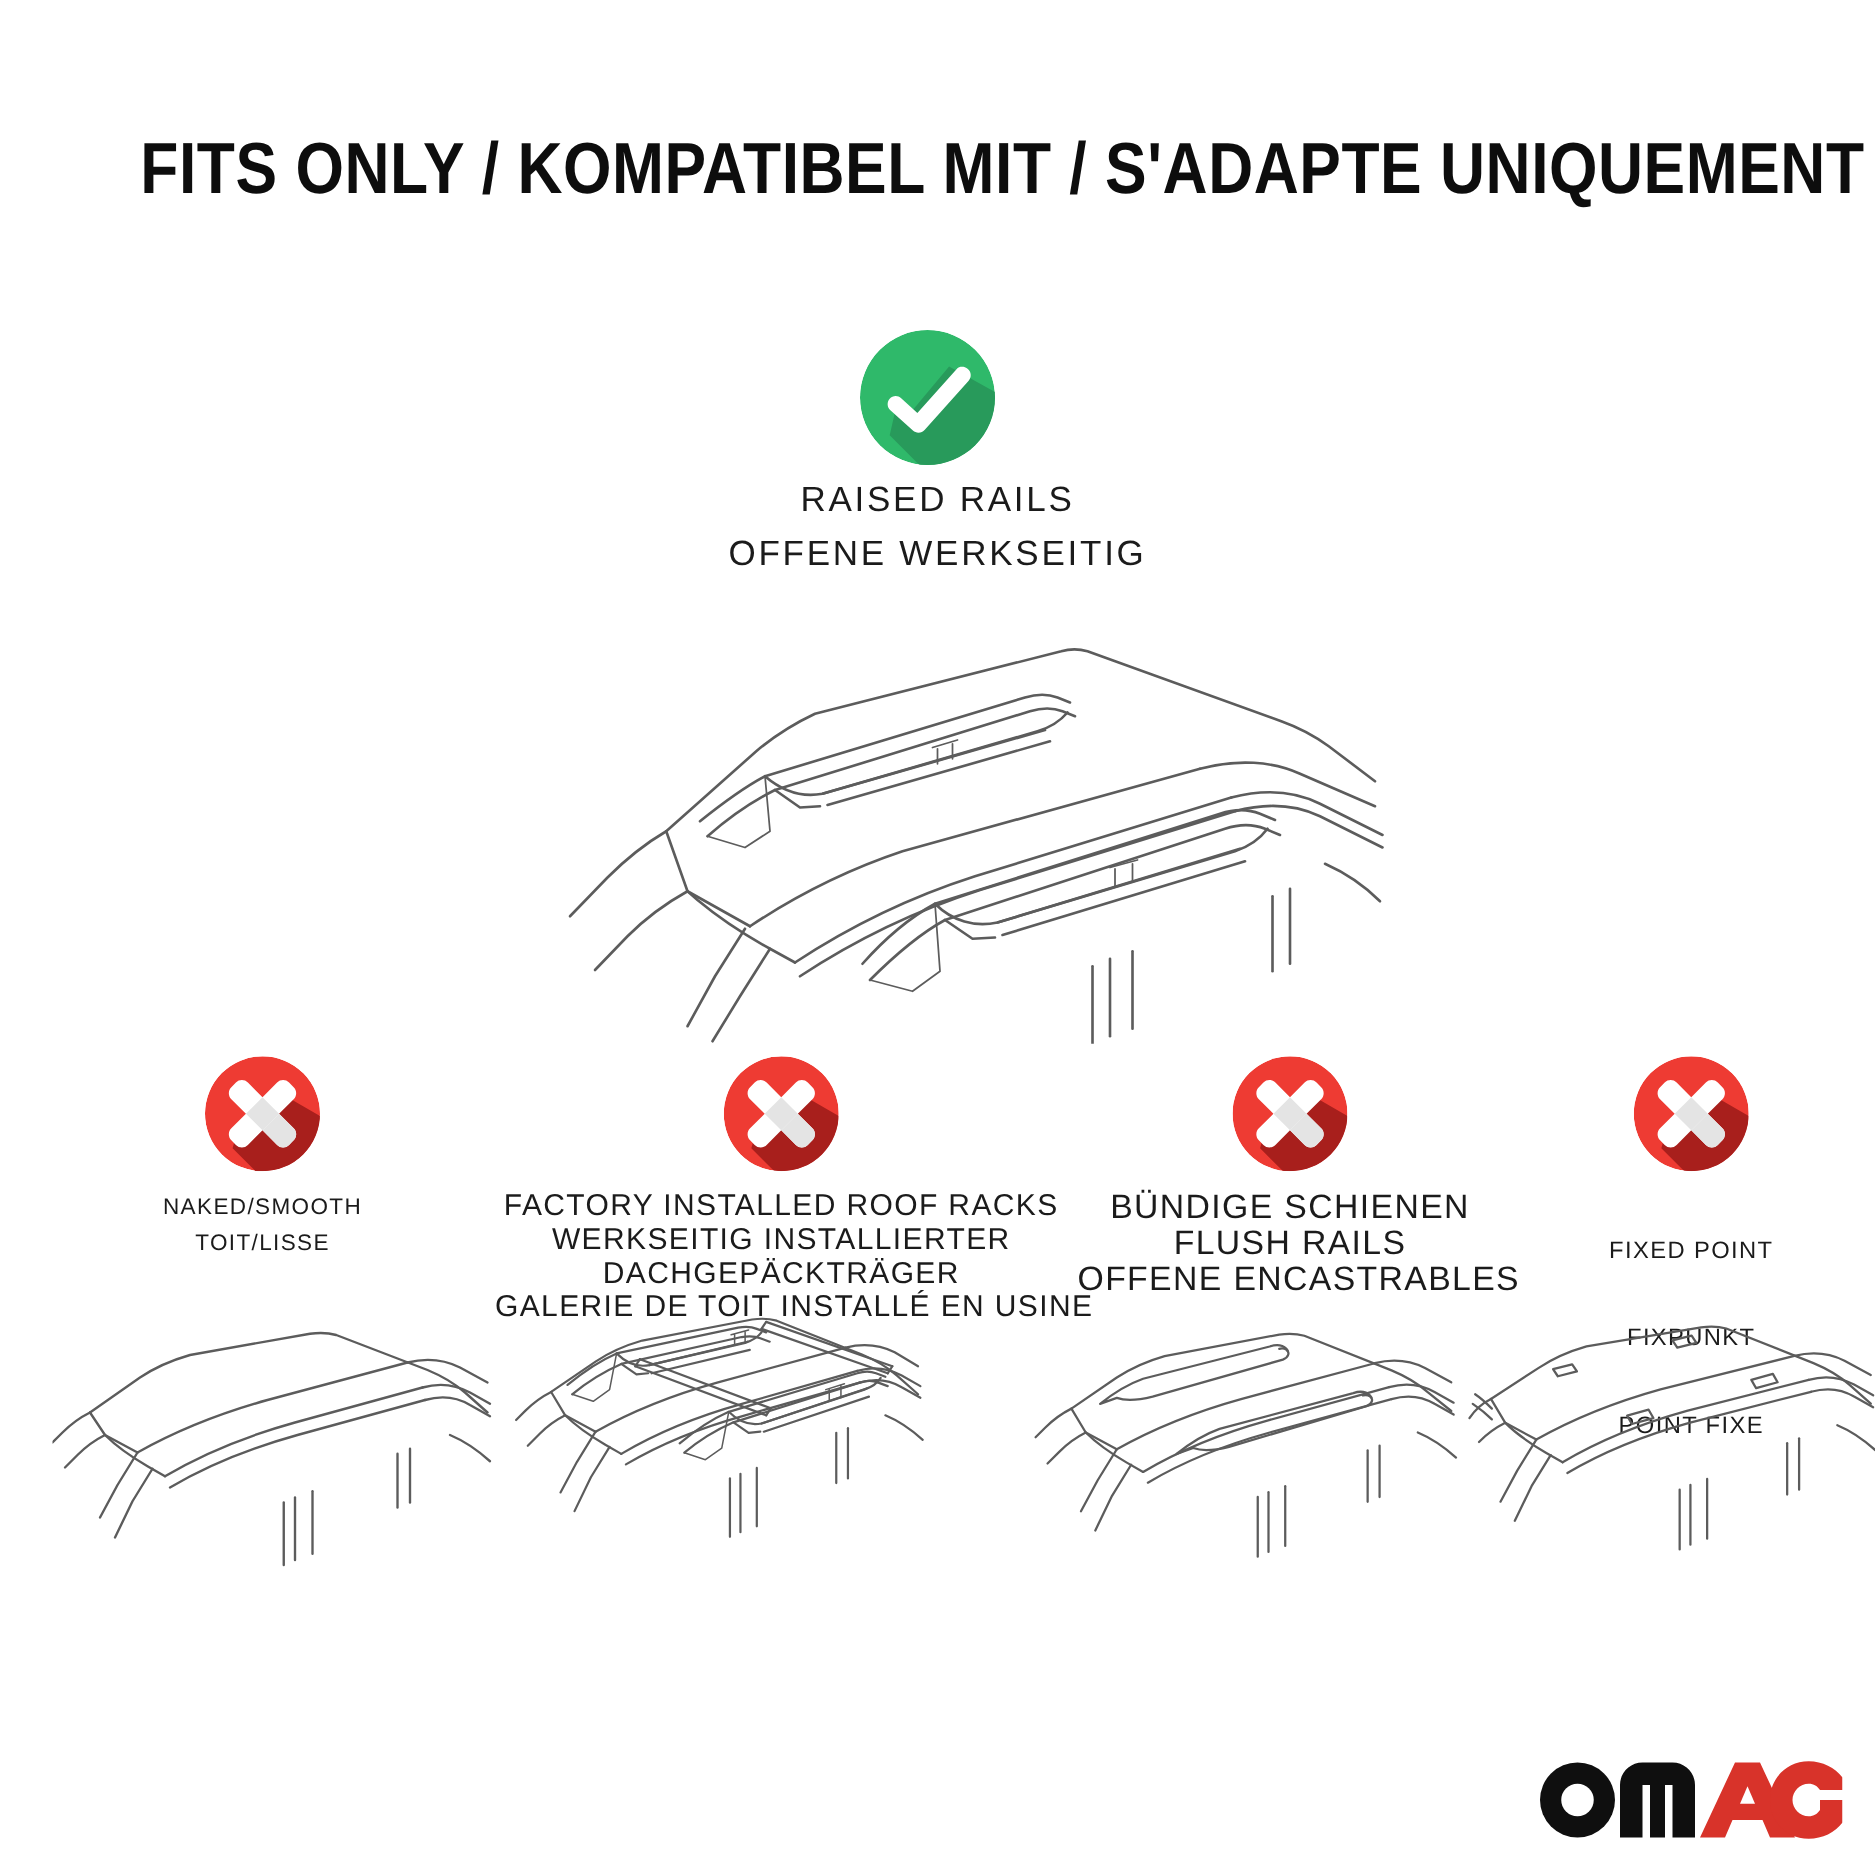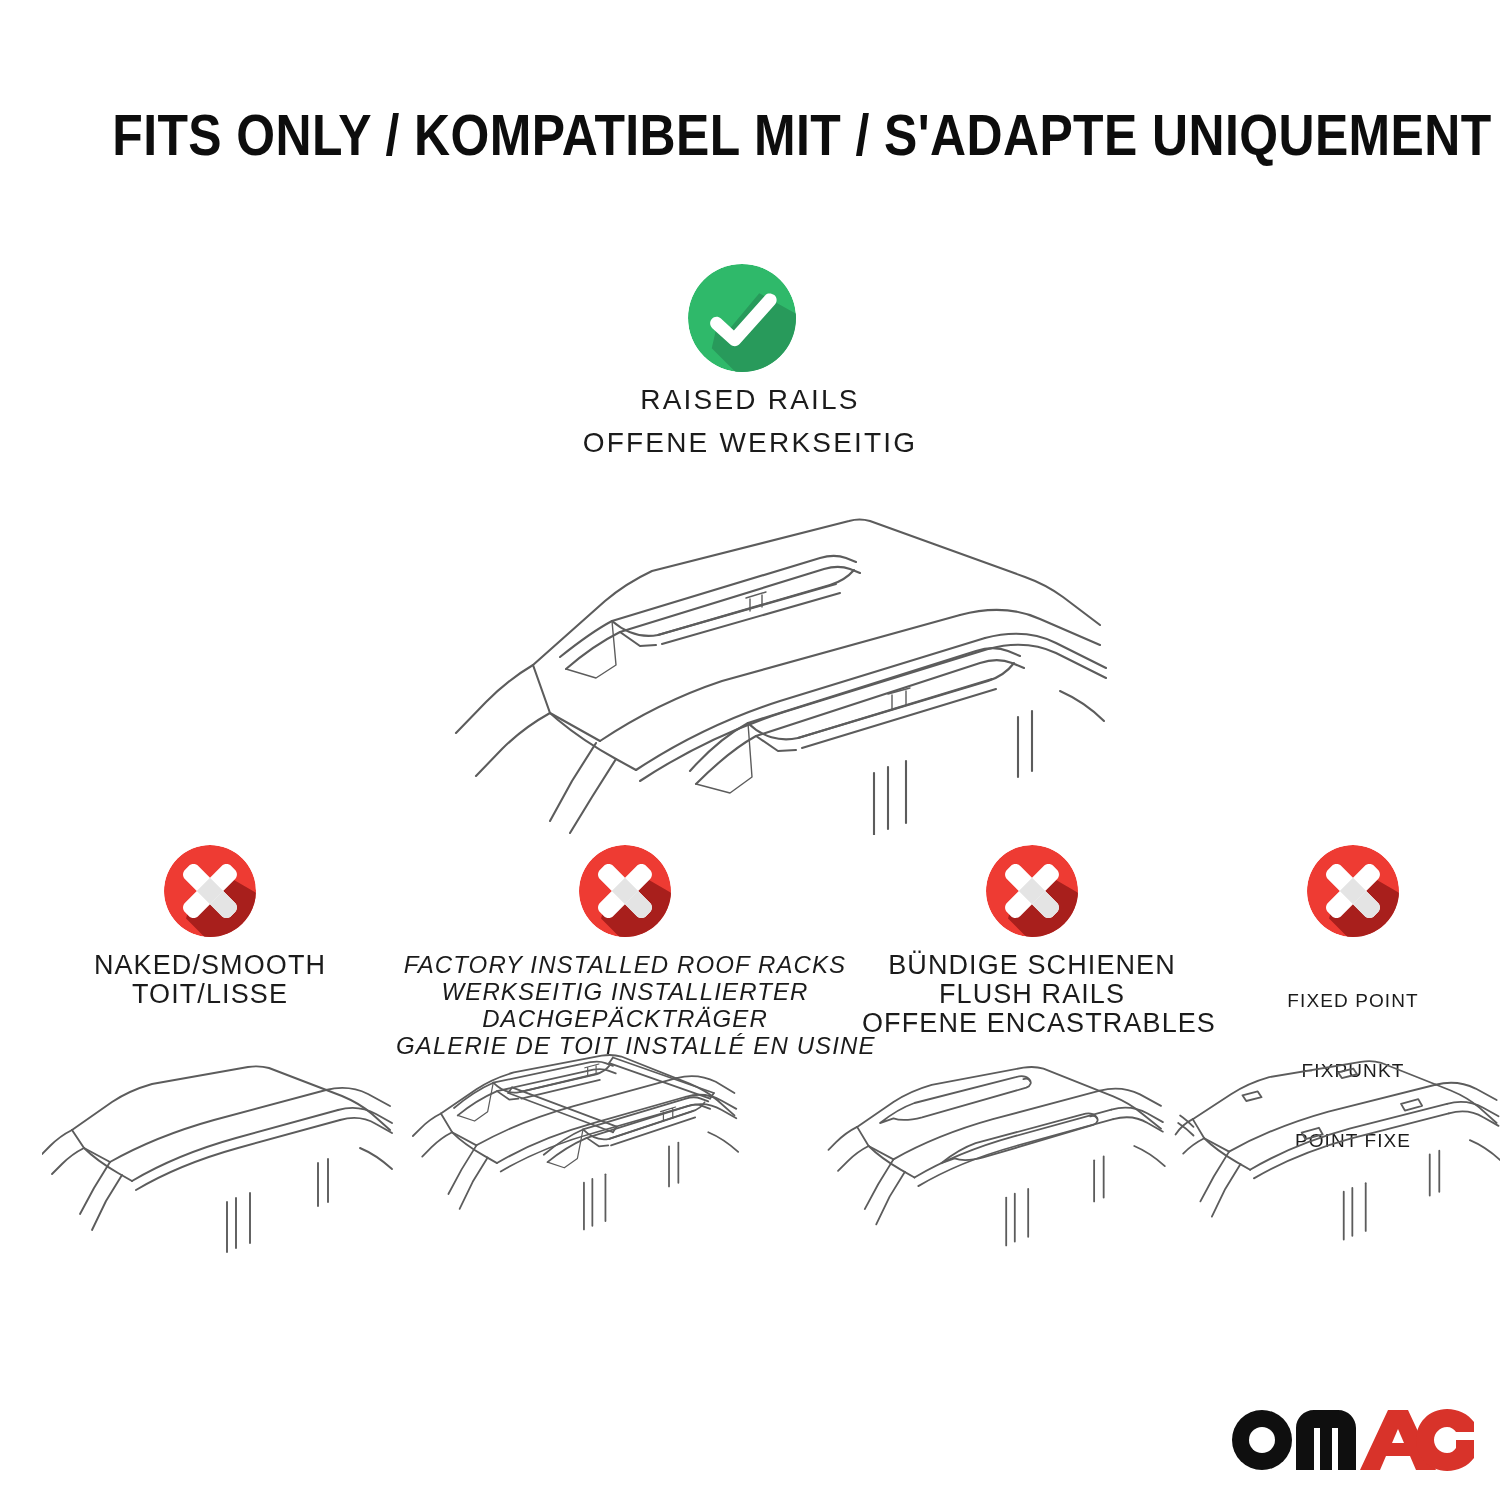--- a/index.html
+++ b/index.html
@@ -103,25 +103,25 @@
   }
   .col .labels .line {
     font-family: "Liberation Sans", sans-serif;
     font-weight: 300;
     line-height: 29px;
     letter-spacing: 1.1px;
     color: #1b1b1b;
     white-space: nowrap;
   }
   .col-naked      { left: 40px;   width: 340px; }
-  .col-factory    { left: 396px;  width: 458px; font-style: italic; }
+  .col-factory    { left: 396px;  width: 458px; }
   .col-flush      { left: 862px;  width: 340px; }
   .col-fixed      { left: 1208px; width: 290px; }
 
-  .col-naked .labels .line   { font-size: 27px; }
+  .col-naked .labels .line   { font-size: 18px; }
   .col-factory .labels .line { font-size: 24px; line-height: 27px; }
   .col-flush .labels .line   { font-size: 27px; }
   .col-fixed .labels .line   { font-size: 19px; margin-top: 41px; }
 
   .col-art {
     position: absolute;
     height: 215px;
   }
   .col-art svg { display: block; width: 100%; height: 100%; }
   .art-naked   { left: 42px;   top: 1062px; width: 355px; }

